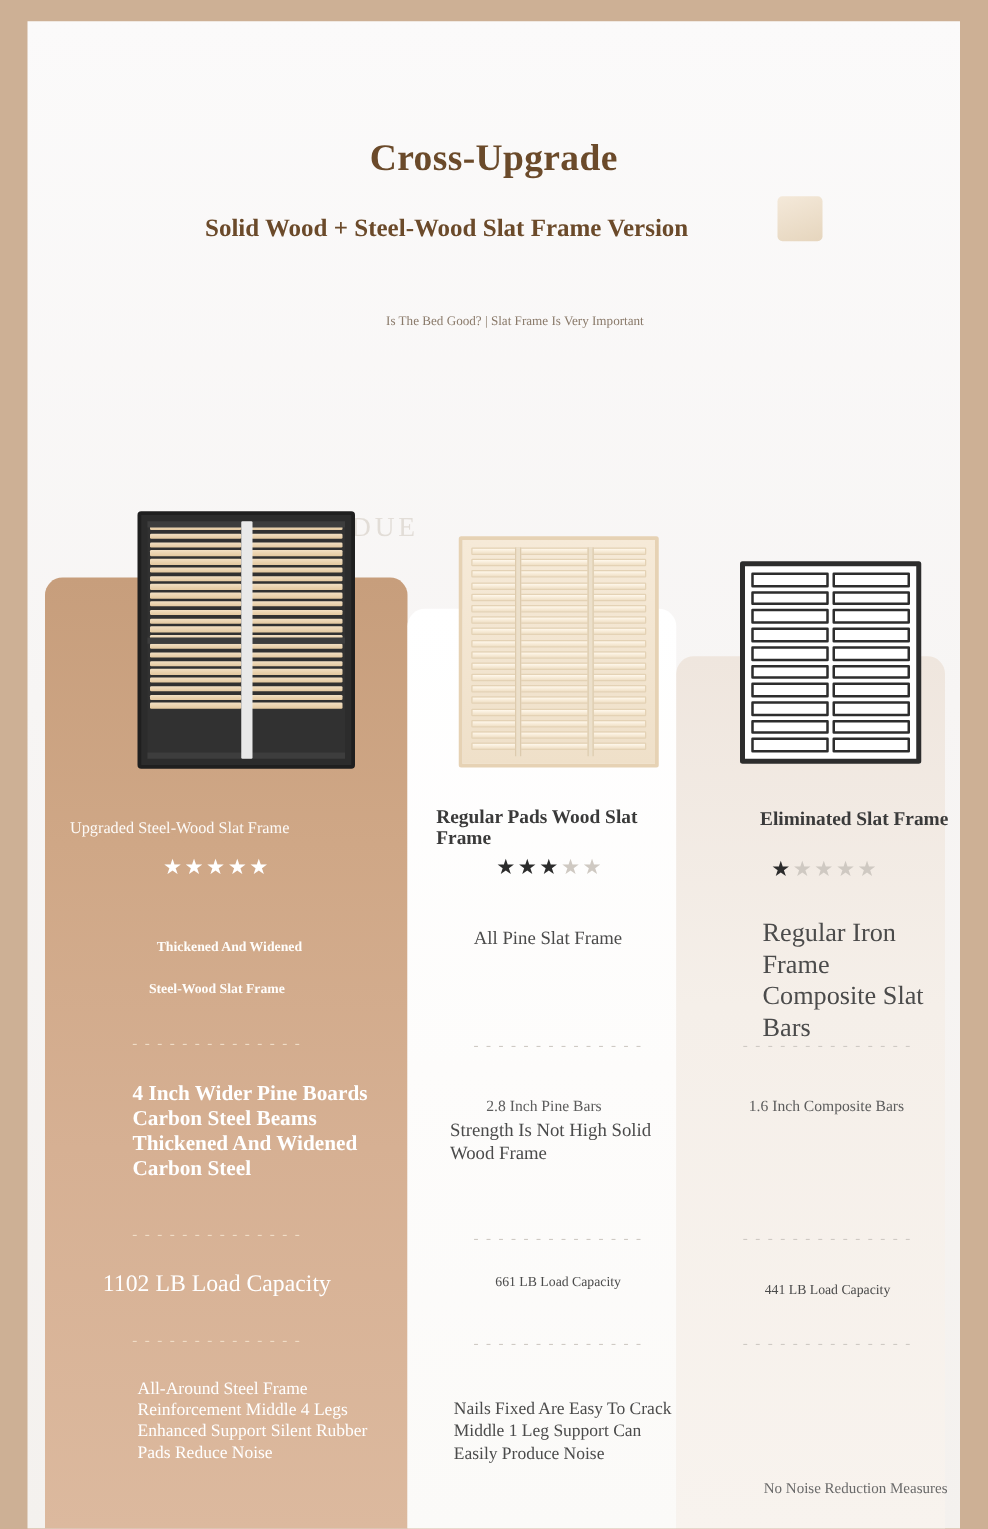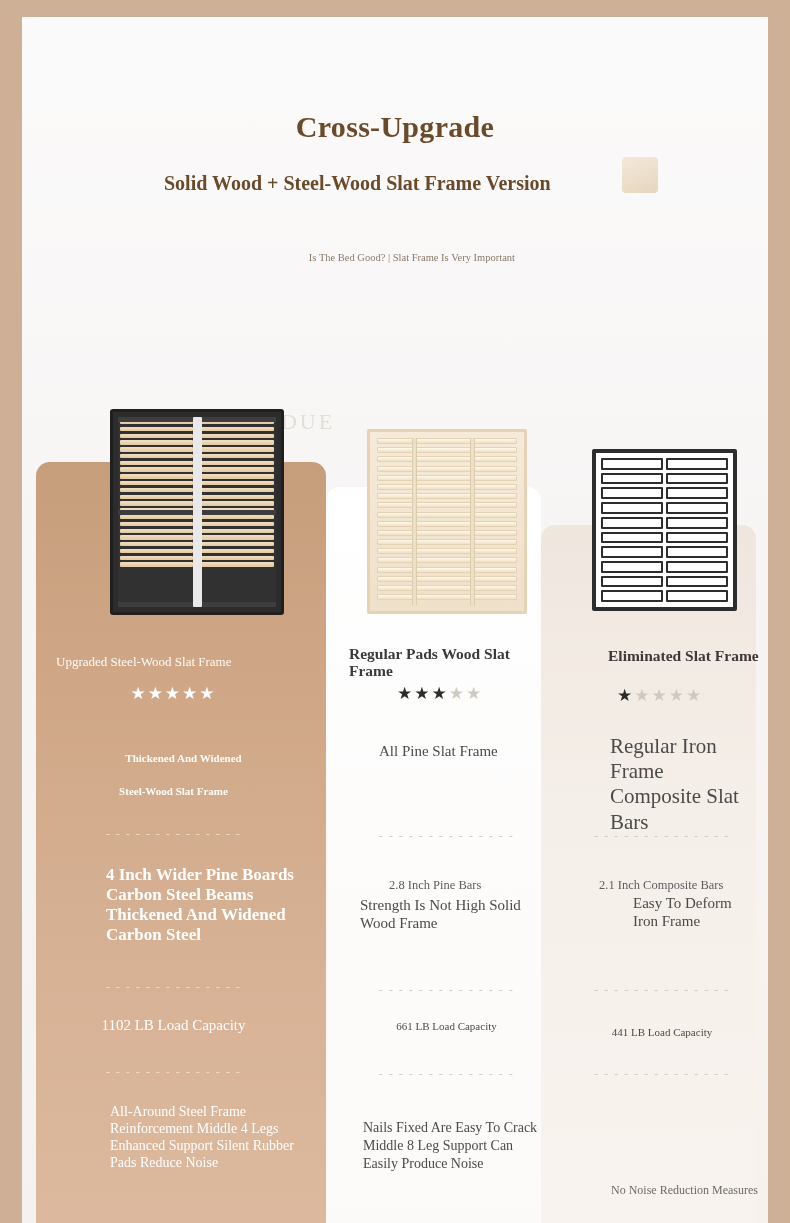--- a/index.html
+++ b/index.html
@@ -230,21 +230,21 @@
   .s-b { left: 375px; top: 666px; color: #2c2c2c; }
   .s-c { left: 595px; top: 668px; color: #2c2c2c; }
   .stars .off { color: #cfc9c2; }
   .s-a .off { color: #e6cdb4; }
 
   .blurb { position: absolute; line-height: 1.3; }
 
   .a1 { left: 44px; top: 734px; width: 235px; text-align: center; font-size: 11px; color: #fffdfa; font-weight: bold; }
   .a2 { left: 34px; top: 767px; width: 235px; text-align: center; font-size: 11px; color: #fffdfa; font-weight: bold; }
   .a3 { left: 84px; top: 848px; width: 195px; font-size: 17px; color: #ffffff; font-weight: bold; line-height: 1.18; }
-  .a4 { left: 34px; top: 999px; width: 235px; text-align: center; font-size: 15px; color: #ffffff; }
+  .a4 { left: 34px; top: 999px; width: 235px; text-align: center; font-size: 19px; color: #ffffff; }
   .a5 { left: 88px; top: 1086px; width: 190px; font-size: 14px; color: #ffffff; line-height: 1.22; }
 
   .b1 { left: 357px; top: 725px; width: 160px; font-size: 15px; color: #4b4b4b; line-height: 1.2; }
   .b2 { left: 351px; top: 860px; width: 170px; font-size: 12.5px; color: #5d5d5d; margin-left: 16px; }
   .b3 { left: 338px; top: 879px; width: 175px; font-size: 15px; color: #4b4b4b; line-height: 1.22; }
   .b4 { left: 327px; top: 1002px; width: 195px; text-align: center; font-size: 11px; color: #4b4b4b; }
   .b5 { left: 341px; top: 1102px; width: 180px; font-size: 14px; color: #4b4b4b; line-height: 1.28; }
 
   .c1 { left: 588px; top: 717px; width: 145px; font-size: 21px; color: #4b4b4b; line-height: 1.2; }
   .c2 { left: 577px; top: 860px; width: 185px; font-size: 12.5px; color: #5d5d5d; }
@@ -425,29 +425,28 @@
     <div class="stars s-b">
       <span>★★★</span><span class="off">★★</span>
     </div>
     <div class="blurb b1">All Pine Slat Frame</div>
     <div class="divider d-bc db1">- - - - - - - - - - - - - -</div>
     <div class="blurb b2">2.8 Inch Pine Bars</div>
     <div class="blurb b3">Strength Is Not High Solid Wood Frame</div>
     <div class="divider d-bc db2">- - - - - - - - - - - - - -</div>
     <div class="blurb b4">661 LB Load Capacity</div>
     <div class="divider d-bc db3">- - - - - - - - - - - - - -</div>
-    <div class="blurb b5">Nails Fixed Are Easy To Crack Middle 8 Leg Support Can Easily Produce Noise</div>
+    <div class="blurb b5">Nails Fixed Are Easy To Crack Middle 1 Leg Support Can Easily Produce Noise</div>
 
     <div class="card-title t-c">Eliminated Slat Frame</div>
     <div class="stars s-c">
       <span>★</span><span class="off">★★★★</span>
     </div>
     <div class="blurb c1">Regular Iron Frame Composite Slat Bars</div>
     <div class="divider d-bc dc1">- - - - - - - - - - - - - -</div>
-    <div class="blurb c2">2.1 Inch Composite Bars</div>
-    <div class="blurb c3">Easy To Deform Iron Frame</div>
+    <div class="blurb c2">1.6 Inch Composite Bars</div>
     <div class="divider d-bc dc2">- - - - - - - - - - - - - -</div>
     <div class="blurb c4">441 LB Load Capacity</div>
     <div class="divider d-bc dc3">- - - - - - - - - - - - - -</div>
     <div class="blurb c6">No Noise Reduction Measures</div>
 
   </div>
 </div>
 
 </body></html>

